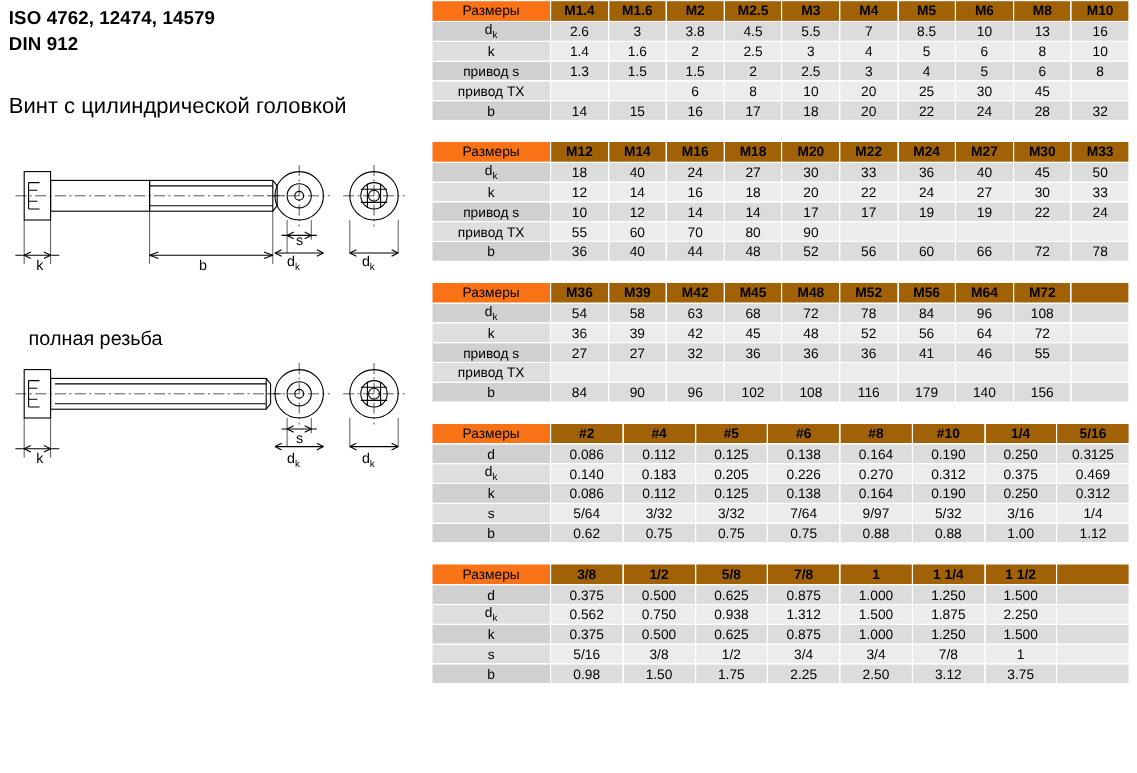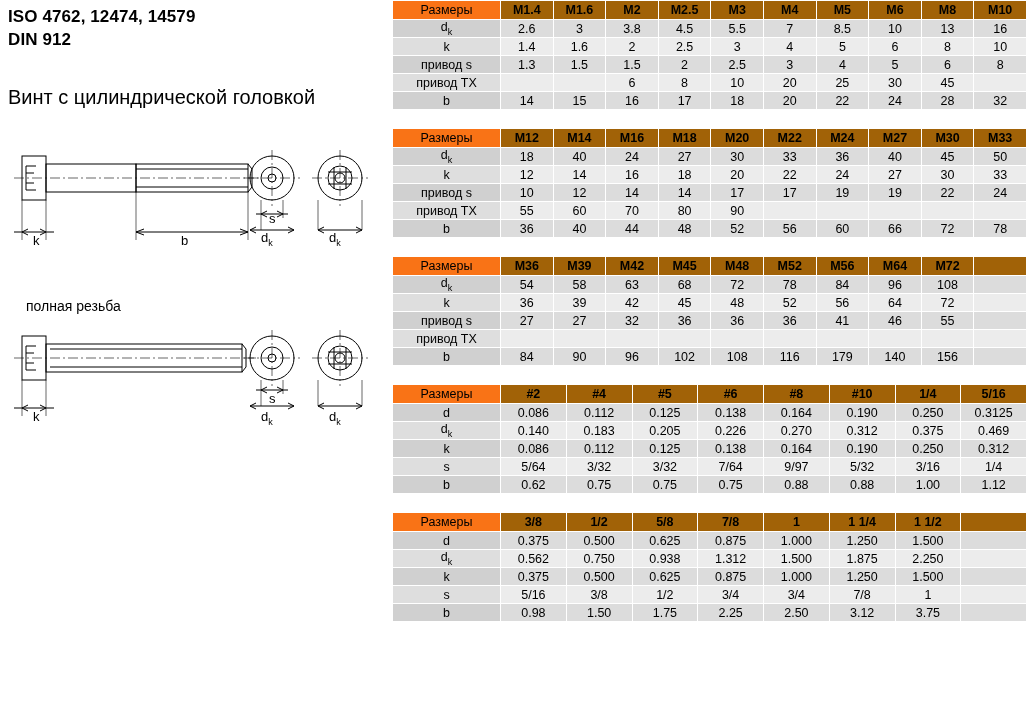--- a/index.html
+++ b/index.html
@@ -42,21 +42,21 @@
     position: absolute;
     left: 8px;
     top: 86px;
     font-size: 20px;
     font-weight: normal;
   }
   .caption-full-thread {
     position: absolute;
     left: 26px;
     top: 298px;
-    font-size: 14px;
+    font-size: 18px;
   }
 
   .drawing {
     position: absolute;
   }
   .drawing svg { display: block; }
 
   
   .tables {
     position: absolute;

